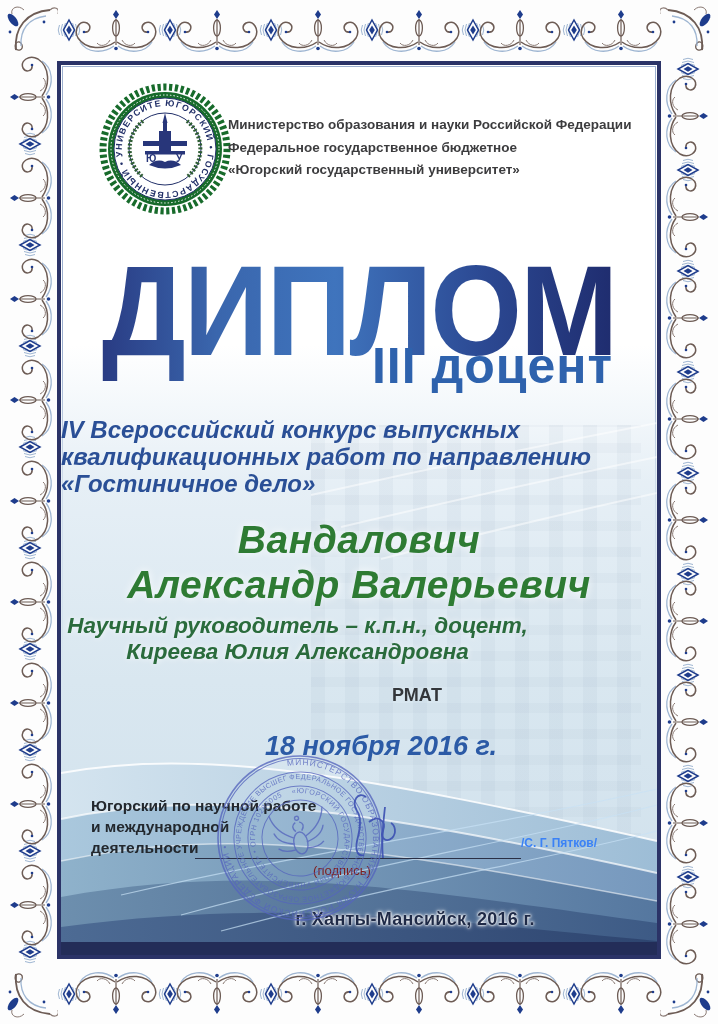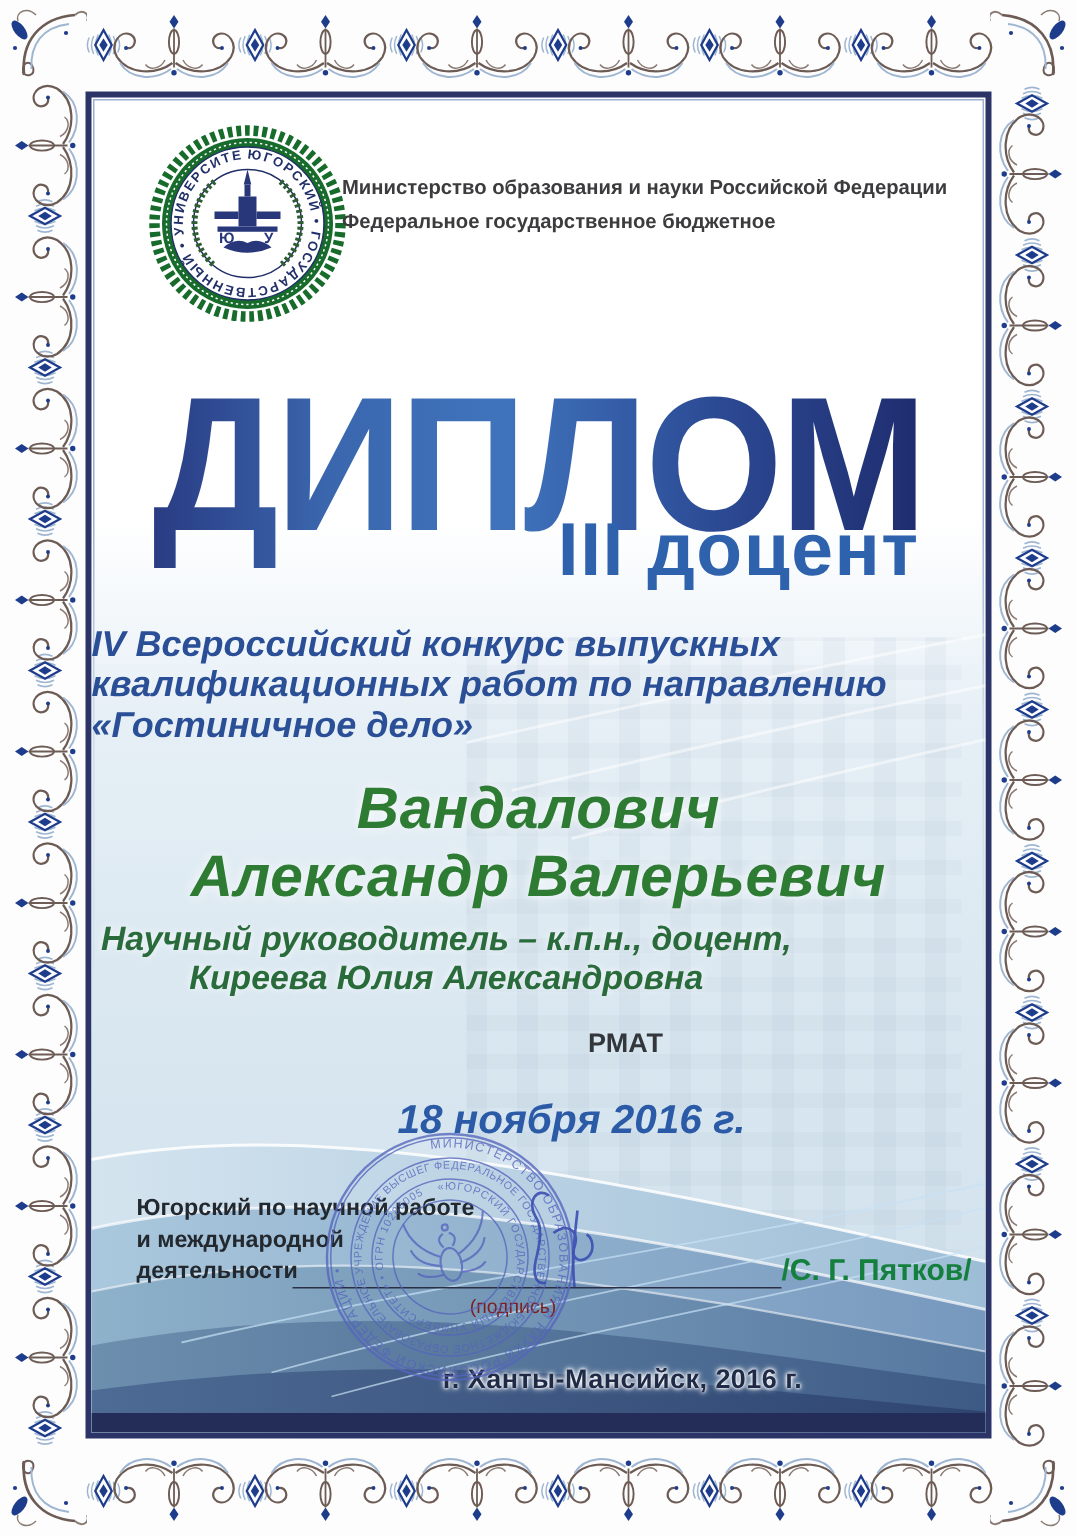--- a/index.html
+++ b/index.html
@@ -29,21 +29,21 @@
   #competition{left:0;top:351px;width:596px;text-align:left;font-style:italic;font-size:24px;line-height:27px;color:#2a4f96;font-weight:600;}
   
   #recipient{left:0;top:452px;width:596px;text-align:center;font-style:italic;font-weight:bold;font-size:39px;line-height:45px;color:#2e7b33;letter-spacing:.5px;text-shadow:0 0 8px rgba(255,255,255,.9);}
   #supervisor{left:0;top:548px;width:473px;text-align:center;font-style:italic;font-size:22.5px;line-height:26px;color:#2a6b3c;font-weight:600;text-shadow:0 0 6px rgba(255,255,255,.8);}
   #organization{left:0;top:620px;width:712px;text-align:center;font-size:18px;font-weight:600;color:#33363a;}
   #date-line{left:0;top:666px;width:596px;text-align:center;font-style:italic;font-size:27px;font-weight:600;color:#2b5aa6;margin-left:22px;}
   
   #sig-role{left:30px;top:730px;width:260px;font-size:15.5px;line-height:21px;font-weight:600;color:#23282e;white-space:normal;}
   #sig-line{position:absolute;left:134px;top:793px;width:326px;border-bottom:1.6px solid #2a2f45;z-index:5;}
   #sig-caption{left:221px;top:798px;width:120px;text-align:center;font-size:13px;color:#7f1d1d;}
-  #sig-name{left:460px;top:771px;font-size:20px;font-weight:600;color:#15803d;}
+  #sig-name{left:460px;top:771px;font-size:12px;font-weight:600;color:#3b82f6;}
   
   #city{left:0;top:844px;width:708px;text-align:center;font-size:18px;font-weight:bold;letter-spacing:.3px;color:#1f2a47;z-index:6;
     text-shadow:0 0 3px #fff,0 0 2px #fff,0 0 5px #fff;}
   
   #emblem{position:absolute;left:38px;top:18px;width:132px;height:132px;z-index:5;}
   #ink{position:absolute;left:0;top:0;width:596px;height:890px;z-index:7;pointer-events:none;}
 </style>
 </head>
 <body>
 
@@ -205,20 +205,21 @@
       <rect x="46" y="68" width="40" height="3.5"></rect>
       <path d="M50 82 Q58 75 66 79 Q74 75 82 82 Q66 89 50 82 Z"></path>
     </g>
     <text x="47" y="79" font-size="10" font-weight="bold" fill="#28367a">Ю</text>
     <text x="77" y="79" font-size="10" font-weight="bold" fill="#28367a">У</text>
   </svg>
 
   <div id="ministry" class="txt">
     <div>Министерство образования и науки Российской Федерации</div>
     <div>Федеральное государственное бюджетное</div>
+    <div>«Югорский государственный университет»</div>
   </div>
 
   <div id="title-word" class="txt">ДИПЛОМ</div>
   <div id="title-place" class="txt">III доцент</div>
 
   <div id="competition" class="txt">
     <div>IV Всероссийский конкурс выпускных</div>
     <div>квалификационных работ по направлению</div>
     <div>«Гостиничное дело»</div>
   </div>

